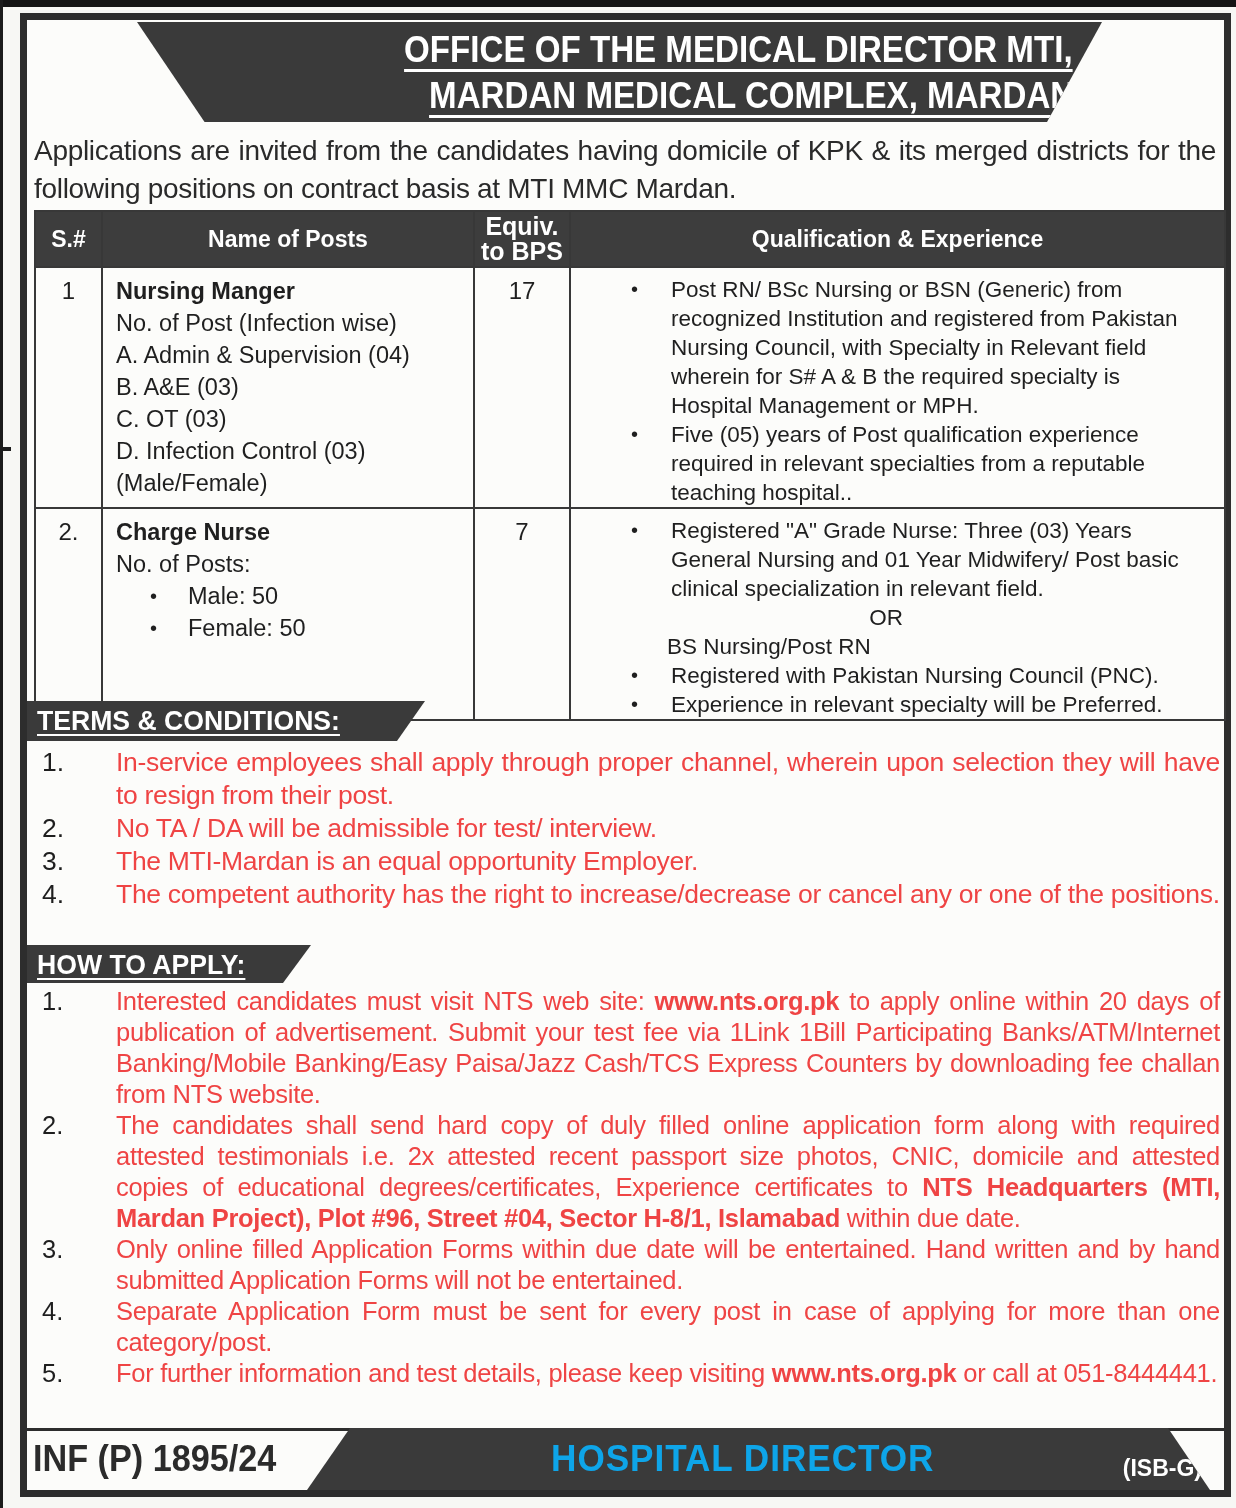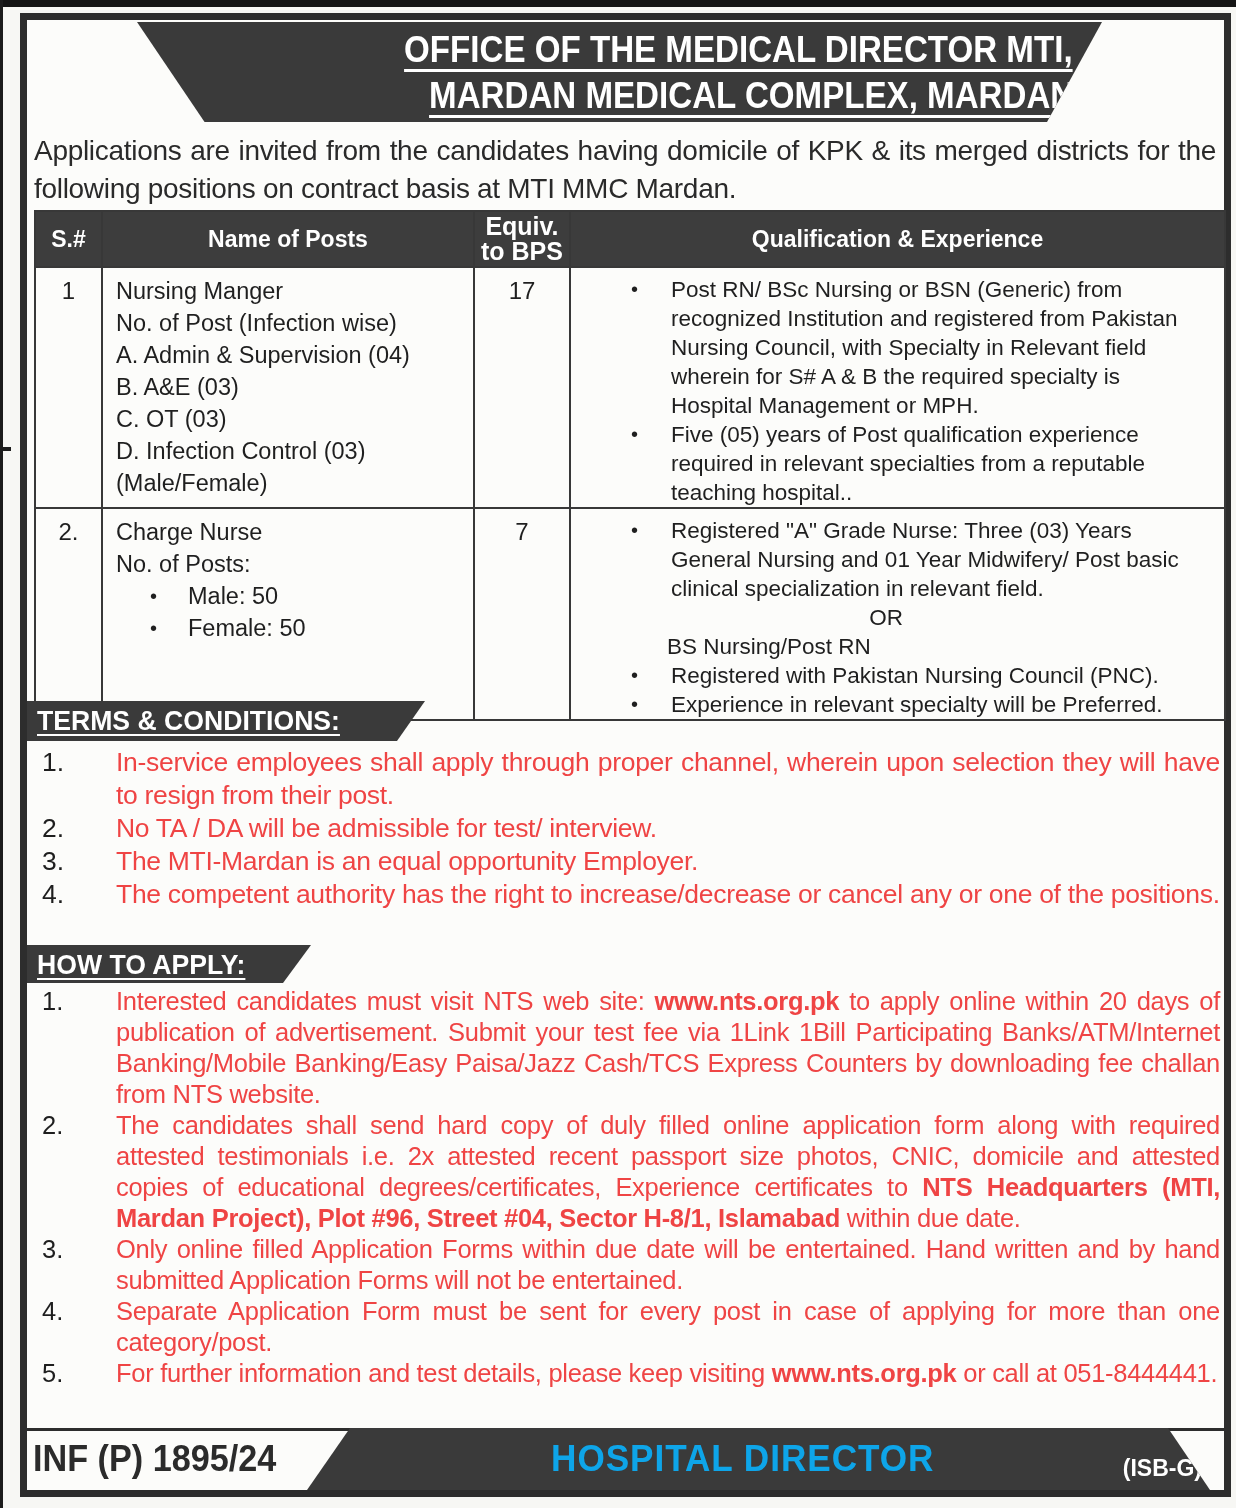--- a/index.html
+++ b/index.html
@@ -47,21 +47,21 @@
   table.posts thead th {
     background:#3d3d3d; color:#fff; font-weight:bold; font-size:23px;
     height:56px; vertical-align:middle; text-align:center; padding:0;
   }
   table.posts thead th .two { display:block; font-size:25px; line-height:25px; }
   table.posts td { vertical-align:top; background:#fcfcfa; }
   tr.r1 td { height:228px; }
   tr.r2 td { height:194px; }
   td.sno { text-align:center; font-size:24px; padding-top:9px; color:#1f1f1f; }
   td.name { padding:7px 6px 0 13px; font-size:23.5px; line-height:32px; color:#1f1f1f; }
-  td.name .t { font-weight:normal; display:block; }
+  td.name .t { font-weight:bold; display:block; }
   td.name .l { display:block; }
   td.bps { text-align:center; font-size:24px; padding-top:9px; color:#1f1f1f; }
   td.qual { padding:7px 22px 0 0; font-size:22.5px; line-height:29px; color:#1f1f1f; }
   .qb { display:grid; grid-template-columns:60px 40px 1fr; }
   .qb .dot { grid-column:2; font-size:20px; }
   .qb .qt { grid-column:3; }
   .nb { display:grid; grid-template-columns:34px 38px 1fr; }
   .nb .dot { grid-column:2; font-size:20px; }
   .or-line { display:block; margin-left:100px; width:430px; text-align:center; }
   .alt-line { display:block; margin-left:96px; }

